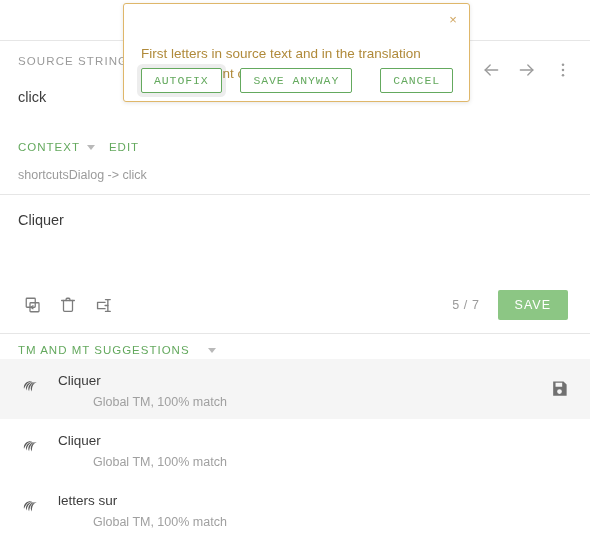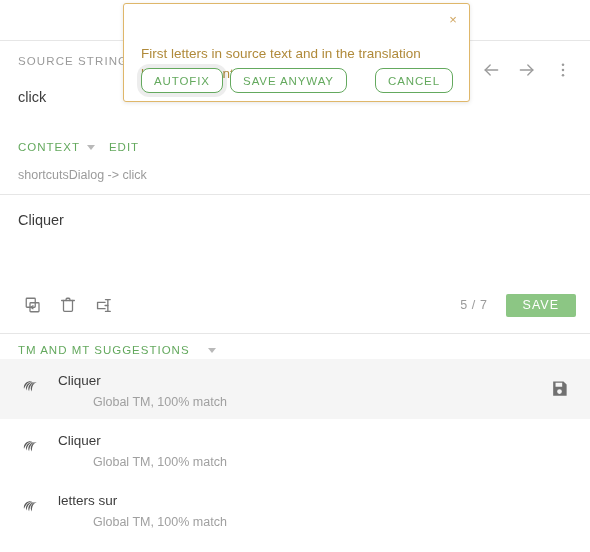--- a/index.html
+++ b/index.html
@@ -113,21 +113,21 @@
     background: #fff;
   }
   .translation-text {
     font-size: 14.5px;
     color: #3c3c3c;
     line-height: 19px;
   }
 
   .tools-row {
     position: absolute;
-    left: 0; right: 0; bottom: 0;
+    left: 0; right: 8px; bottom: 0;
     height: 56px;
     display: flex;
     align-items: center;
     padding: 0 14px 0 18px;
   }
   .tool-btn {
     width: 30px; height: 30px;
     display: flex; align-items: center; justify-content: center;
     cursor: pointer;
     color: #7c7c7c;
@@ -139,21 +139,21 @@
     font-size: 12.5px;
     color: #9b9b9b;
     letter-spacing: 0.6px;
     margin-right: 18px;
   }
   .save-btn {
     background: #8cc684;
     color: #ffffff;
     border: none;
     border-radius: 2px;
-    height: 23px;
+    height: 30px;
     min-width: 64px;
     padding: 0 17px;
     font-size: 12.5px;
     letter-spacing: 1.0px;
     font-family: "Liberation Sans", sans-serif;
     cursor: pointer;
     text-transform: uppercase;
   }
 
   
@@ -262,26 +262,26 @@
     position: absolute;
     left: 17px; right: 16px;
     top: 64px;
     display: flex;
     align-items: center;
   }
   .warn-btn {
     border: 1px solid #64a95e;
     background: #ffffff;
     color: #64a95e;
-    border-radius: 8px;
+    border-radius: 2px;
     height: 25px;
     padding: 0 12px;
     font-size: 11.5px;
     letter-spacing: 0.9px;
-    font-family: Liberation Sans, sans-serif;
+    font-family: Liberation Mono, monospace;
     cursor: pointer;
     text-transform: uppercase;
     display: flex;
     align-items: center;
     justify-content: center;
   }
   .warn-btn.focused {
     box-shadow: 0 0 0 4px rgba(0,0,0,0.07);
   }
   .warn-spacer { flex: 1; }

